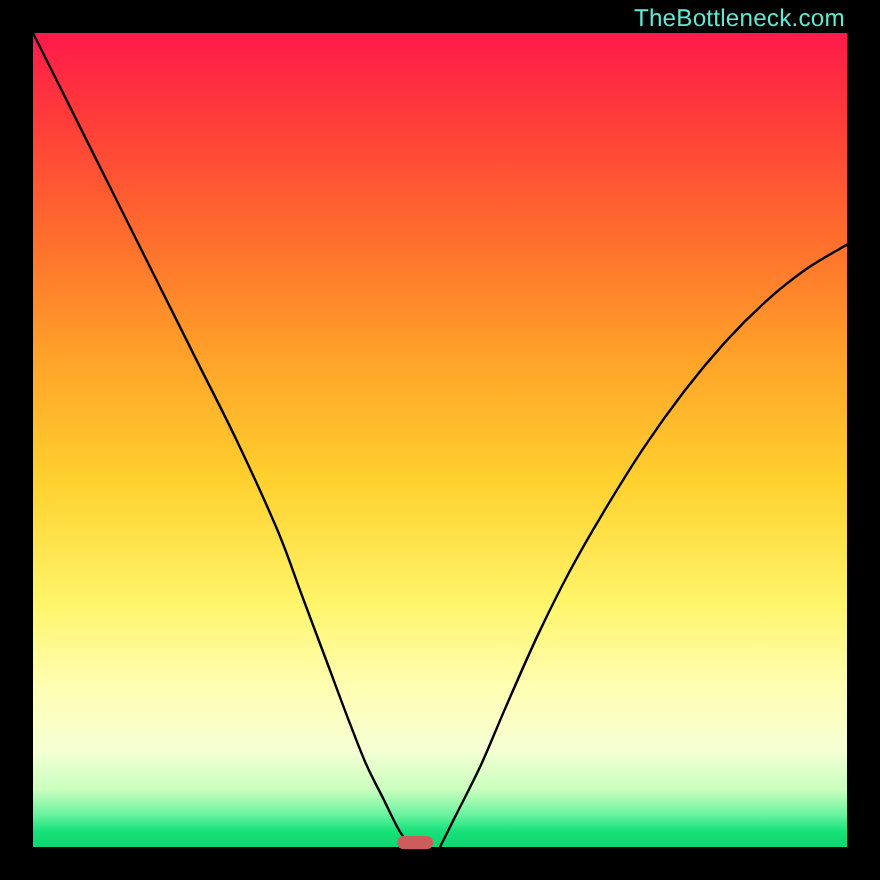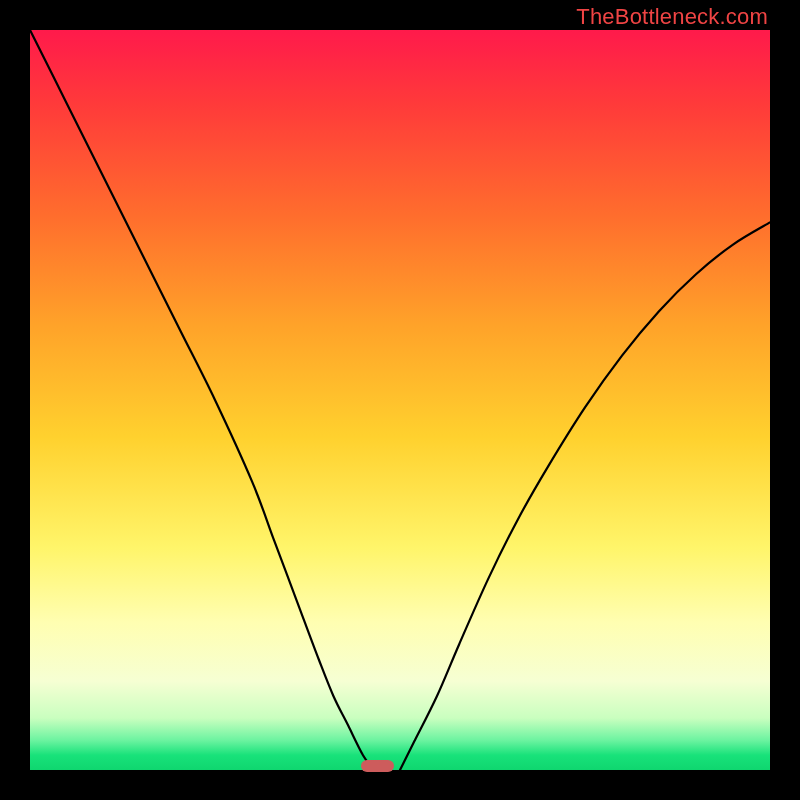--- a/index.html
+++ b/index.html
@@ -35,21 +35,21 @@
         #f6ffd3 88%,
         #c9ffbf 93%,
         #6bf3a0 96%,
         #18e27a 98%,
         #0fd66f 100%);
   }
   .watermark {
     position: absolute;
     top: 4px;
     right: 32px;
-    color: #ef4444;
+    color: #5eead4;
     font-size: 22px;
     letter-spacing: 0.2px;
     font-weight: 500;
     text-align: center;
   }
   svg.curves {
     position: absolute;
     left: 30px;
     top: 30px;
     width: 740px;

